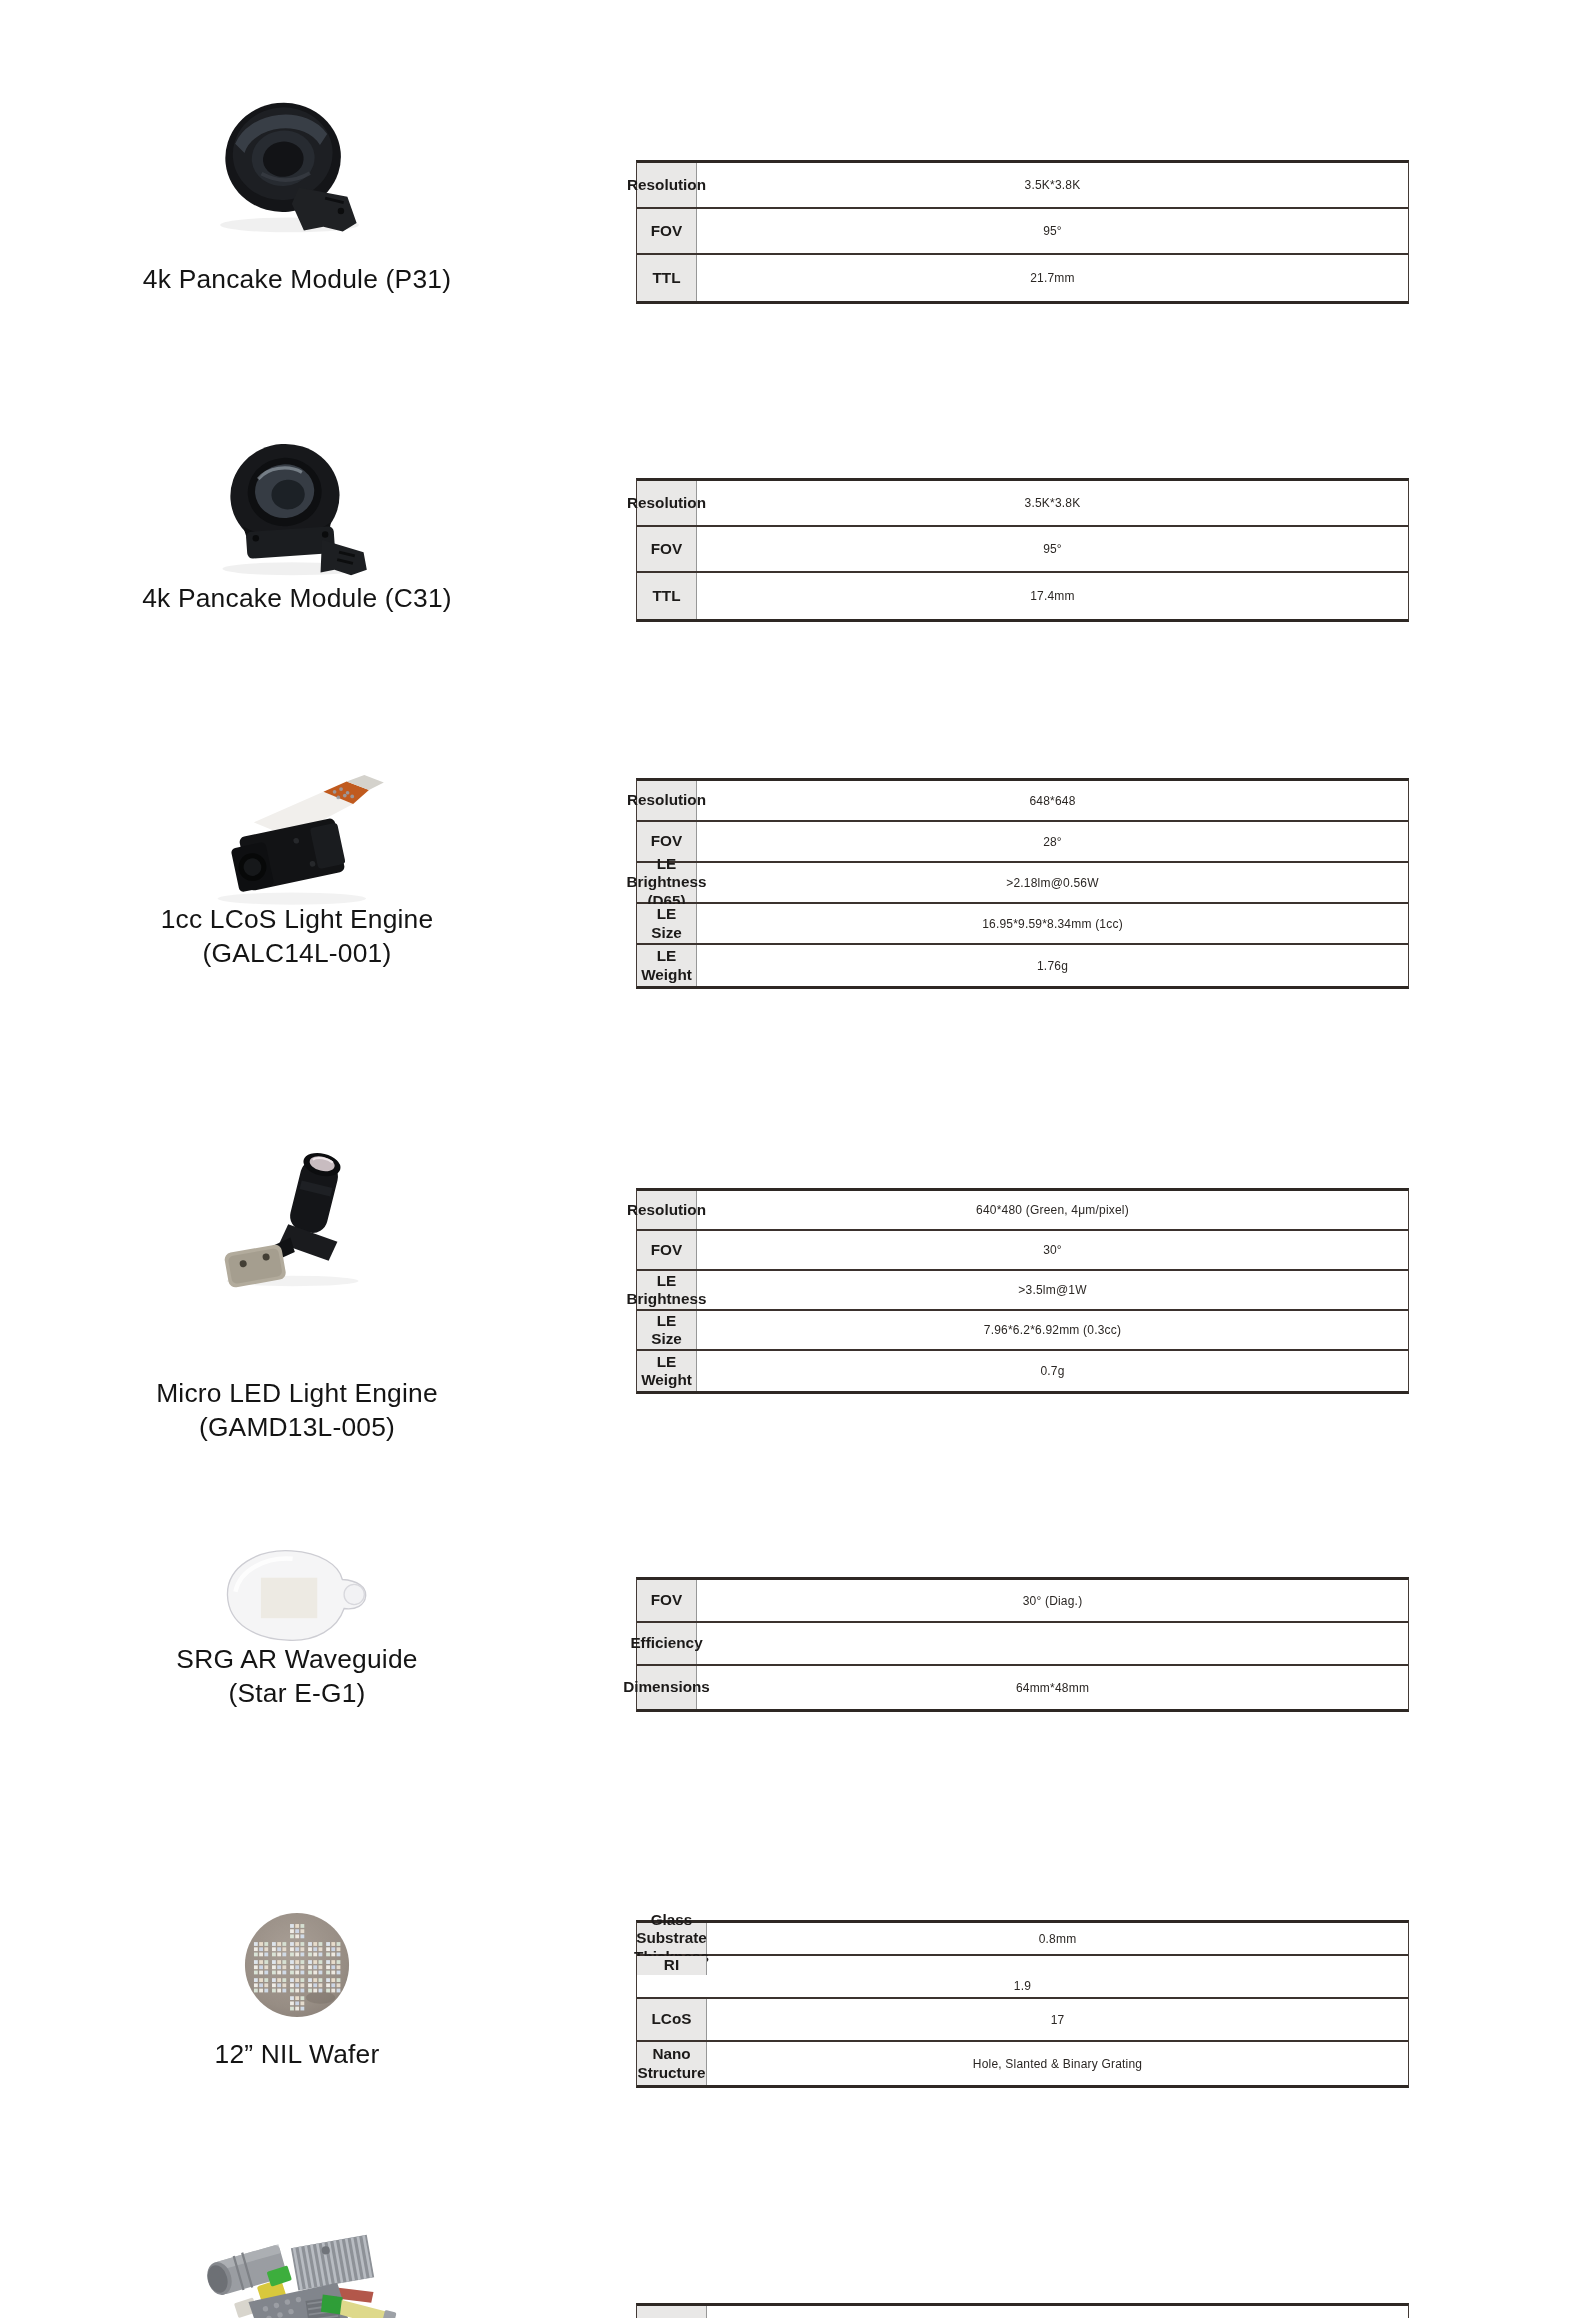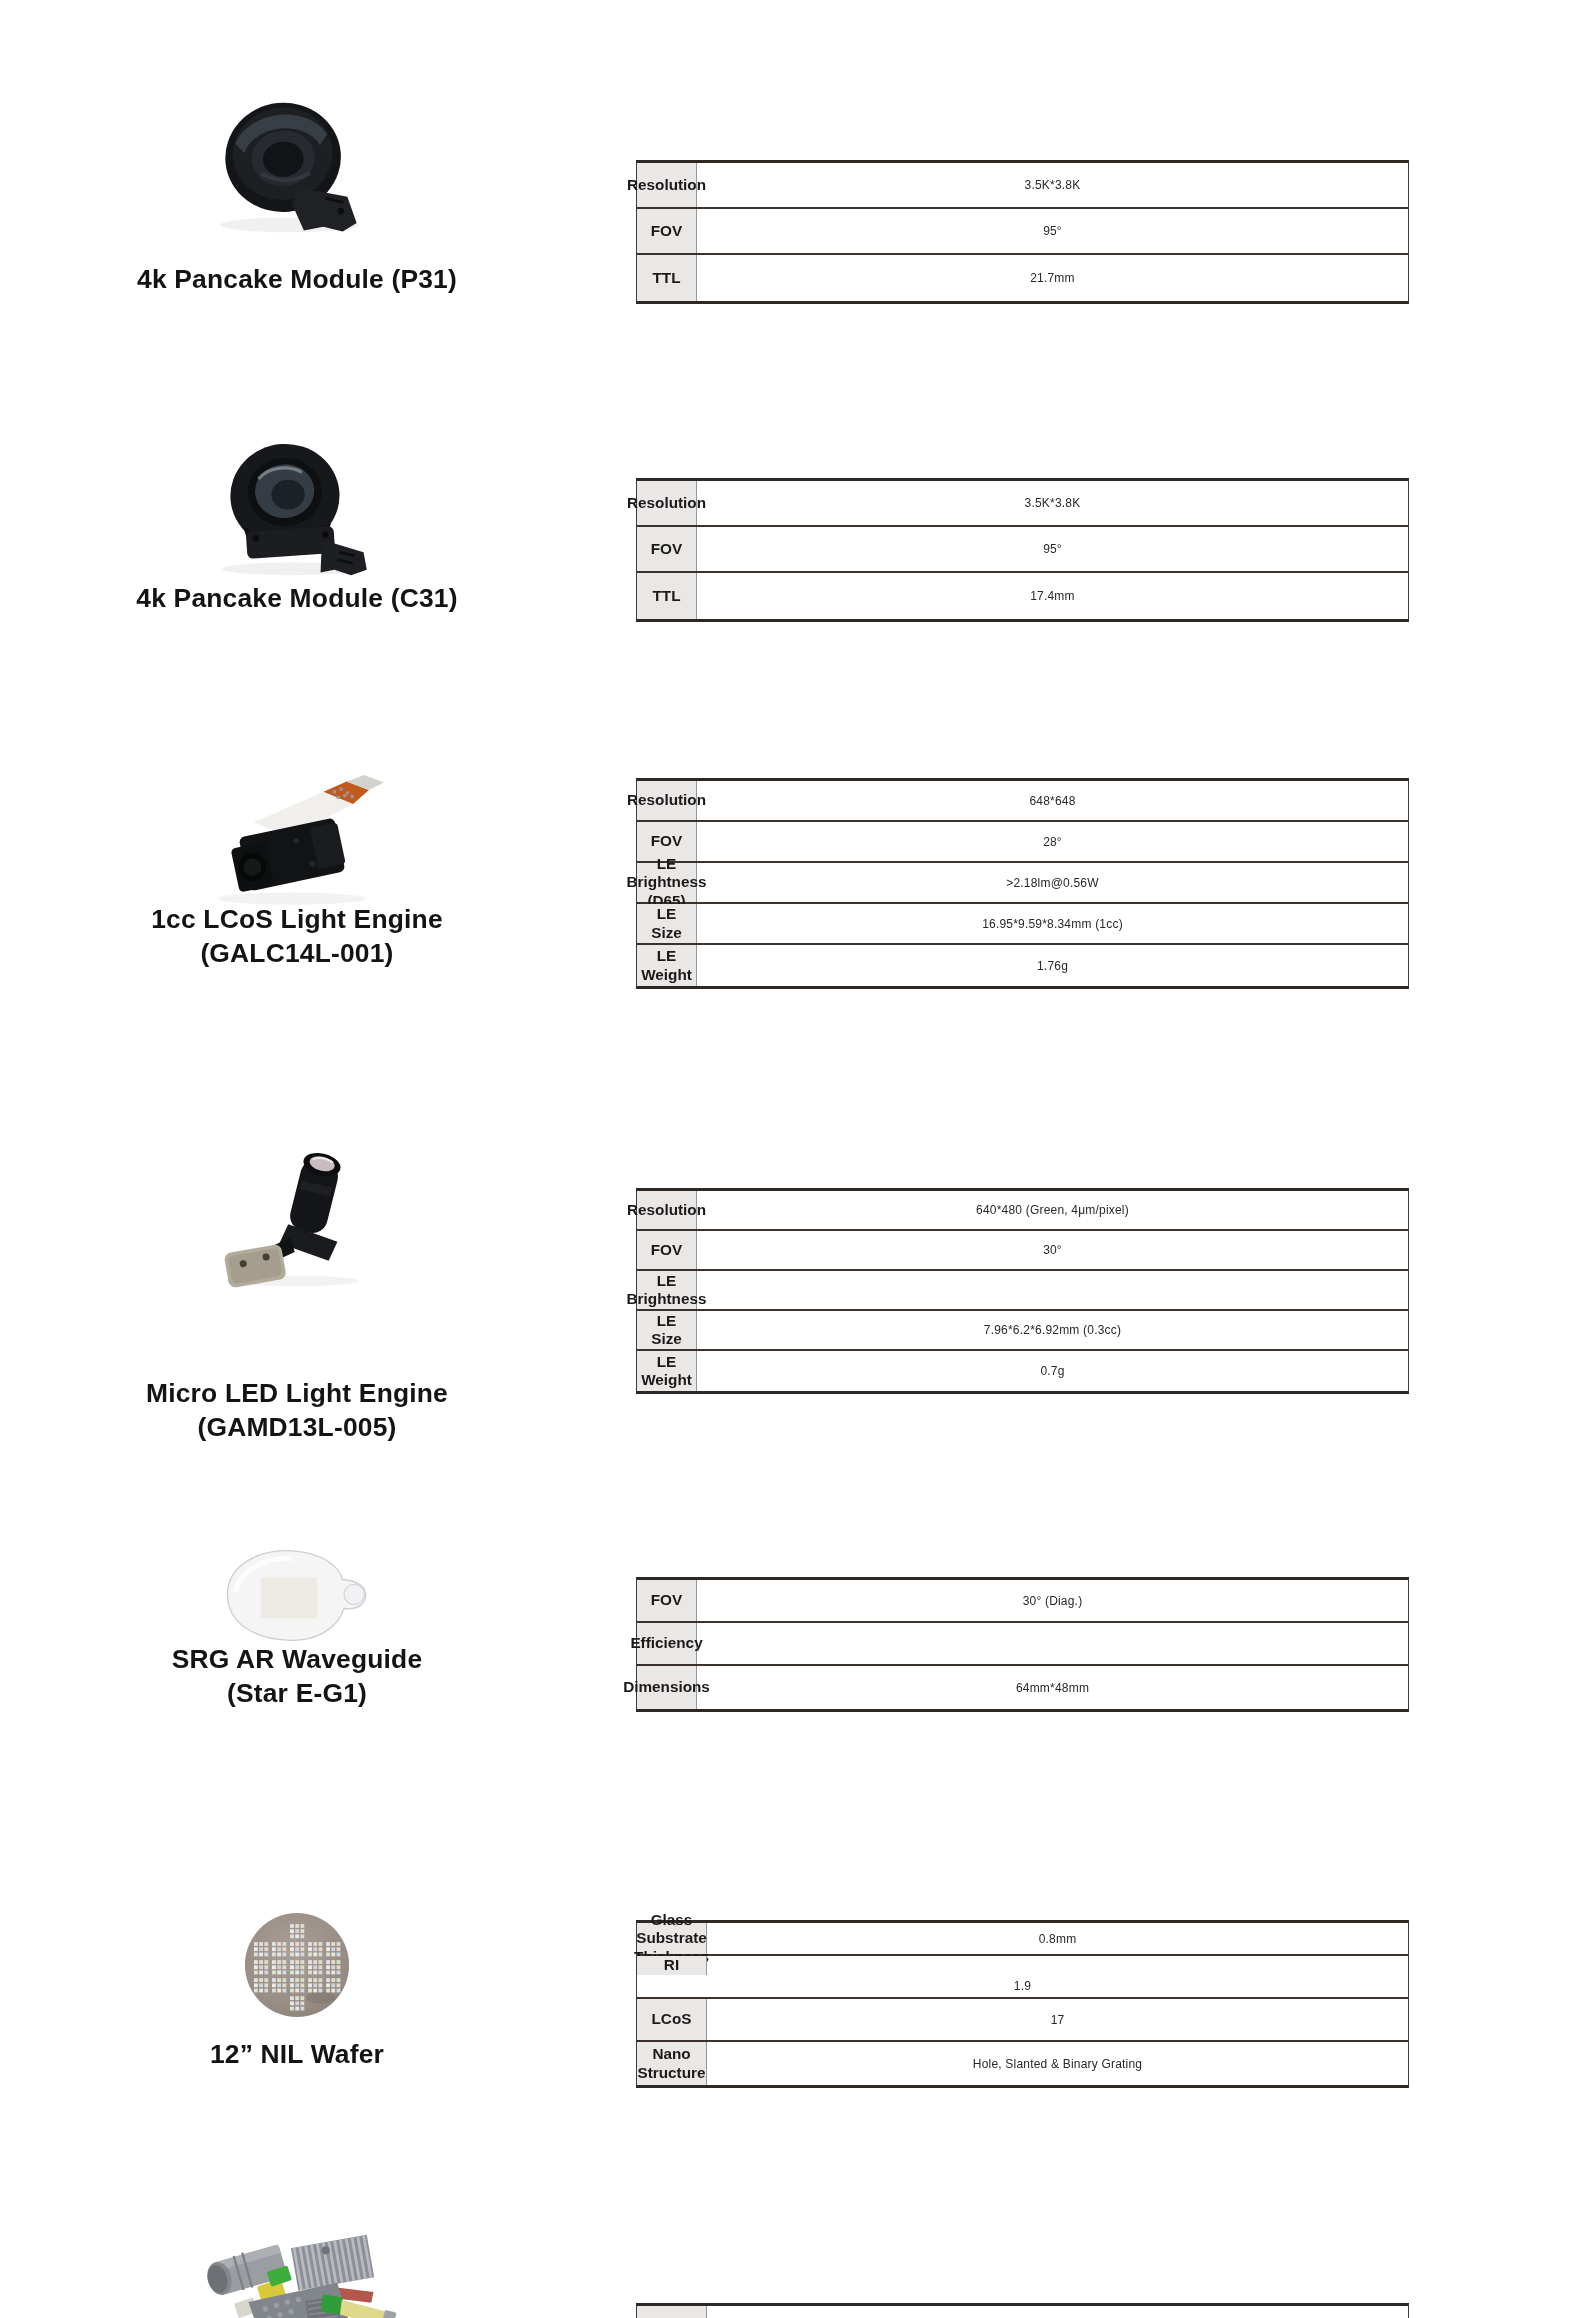--- a/index.html
+++ b/index.html
@@ -12,21 +12,21 @@
     overflow:hidden;
   }
   .img-wrap{position:absolute;}
   .img-wrap svg{width:100%;height:100%;display:block;}
   .title{
     position:absolute;
     left:65px;
     width:464px;
     text-align:center;
     font-size:26.4px;
-    font-weight:700;
+    font-weight:400;
     color:#141414;
     line-height:34px;
     letter-spacing:0.2px;
   }
   .spec-table{
     position:absolute;
     left:636px;
     width:773px;
     box-sizing:border-box;
     border-left:1.4px solid #433a36;
@@ -228,20 +228,21 @@
         <div class="row" style="height: 40px;">
           <div class="cell label" style="width: 60px;">Resolution</div>
           <div class="cell value">640*480 (Green, 4μm/pixel)</div>
         </div>
         <div class="row" style="height: 40px;">
           <div class="cell label" style="width: 60px;">FOV</div>
           <div class="cell value">30°</div>
         </div>
         <div class="row" style="height: 40px;">
           <div class="cell label" style="width: 60px;">LE Brightness</div>
+          <div class="cell value">&gt;3.5lm@1W</div>
         </div>
         <div class="row" style="height: 40px;">
           <div class="cell label" style="width: 60px;">LE Size</div>
           <div class="cell value">7.96*6.2*6.92mm (0.3cc)</div>
         </div>
         <div class="row" style="height: 40px;">
           <div class="cell label" style="width: 60px;">LE Weight</div>
           <div class="cell value">0.7g</div>
         </div>
       </div>

